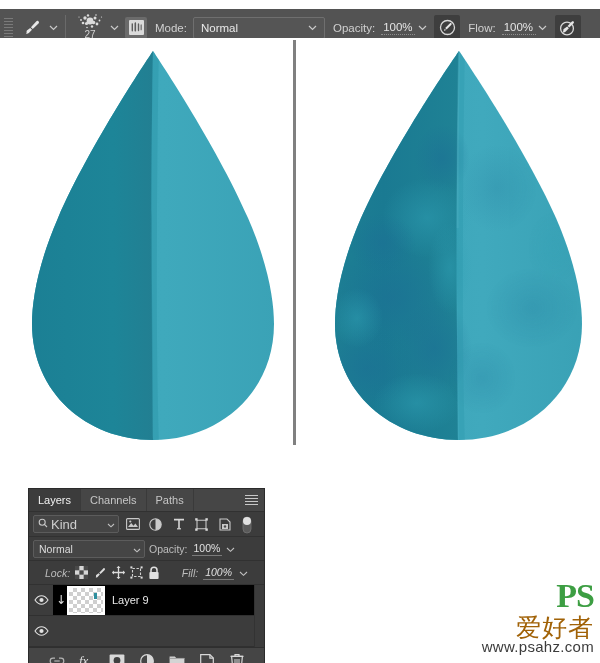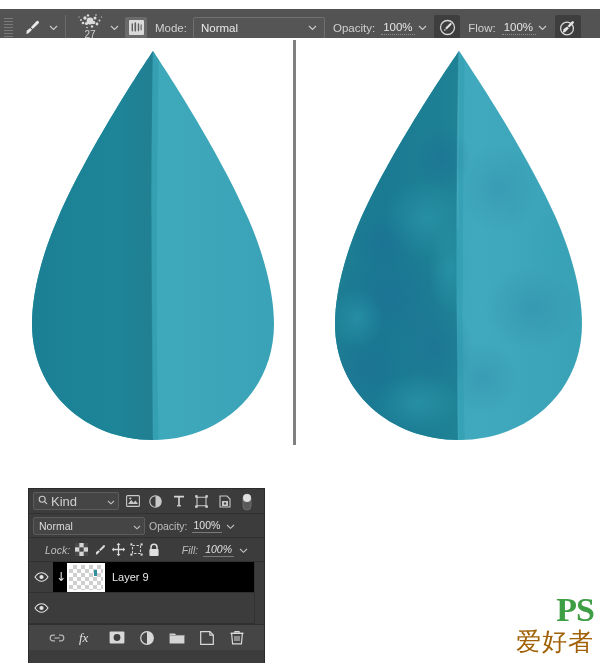--- a/index.html
+++ b/index.html
@@ -410,20 +410,37 @@
 
           <path d="M137 0 C135 90, 134 180, 135.5 270 C136.3 330, 137 400, 137 400
                    L143 400 C141 330, 140.5 260, 141 180 C141.4 110, 142 40, 143 0 Z" fill="#2e99ad" opacity=".4"></path>
           <path d="M137 4 C136 60, 135.4 120, 135.6 180" stroke="#53b3c4" stroke-width="2" fill="none" opacity=".35"></path>
         </g>
       </svg>
     </div>
 
     <div class="layers-panel">
 
+      <div class="lp-tabs">
+        <div class="lp-tab active">
+          <span>Layers</span>
+        </div>
+        <div class="lp-tab">
+          <span>Channels</span>
+        </div>
+        <div class="lp-tab">
+          <span>Paths</span>
+        </div>
+        <div class="lp-menu">
+          <i></i>
+            <i></i>
+            <i></i>
+            <i></i>
+        </div>
+      </div>
 
       <div class="lp-filter">
         <div class="kind-select">
           <span>
             <svg width="10" height="10" viewBox="0 0 10 10">
               <circle cx="4.2" cy="4.2" r="3" fill="none" stroke="#c8c8c8" stroke-width="1.1"></circle>
               <path d="M6.4 6.4L9 9" stroke="#c8c8c8" stroke-width="1.1"></path>
             </svg>
           </span>
           <span class="ks-label">Kind</span>
@@ -629,16 +646,17 @@
           </svg>
         </span>
       </div>
     </div>
 
     <div class="watermark">
       <div class="wm-top">
         <span class="wm-ps">PS</span>
         <span class="wm-cn">爱好者</span>
       </div>
+      <div class="wm-url">www.psahz.com</div>
     </div>
 
   </div>
 </div>
 
 </body></html>

